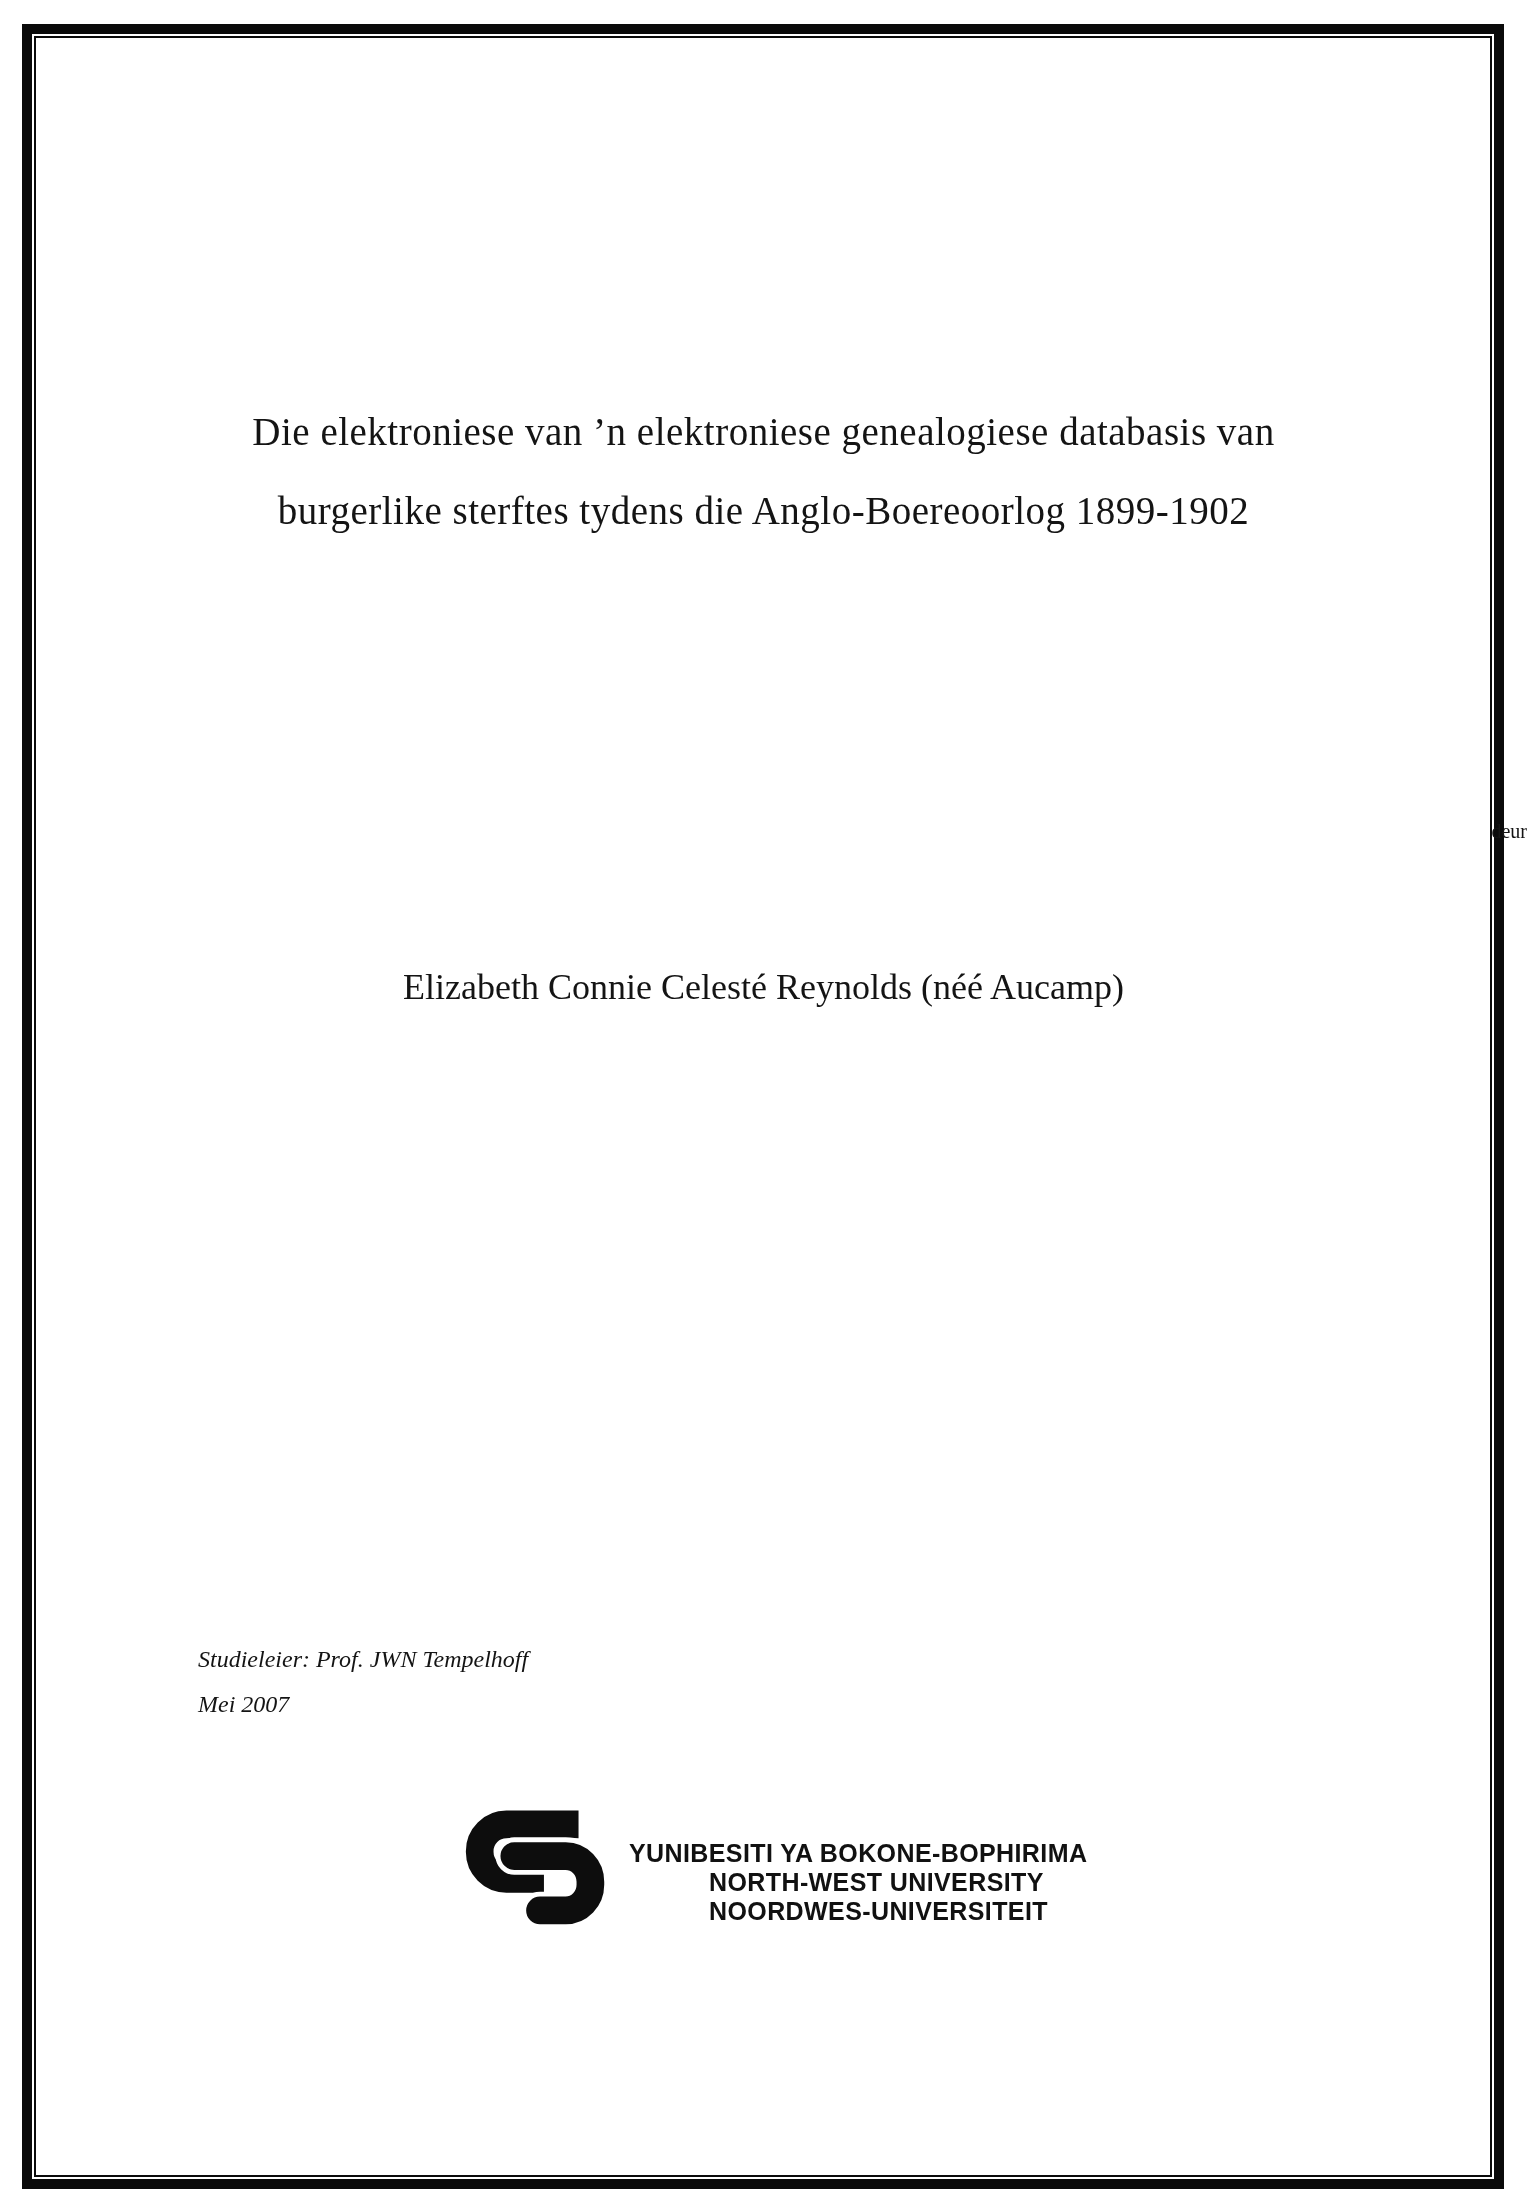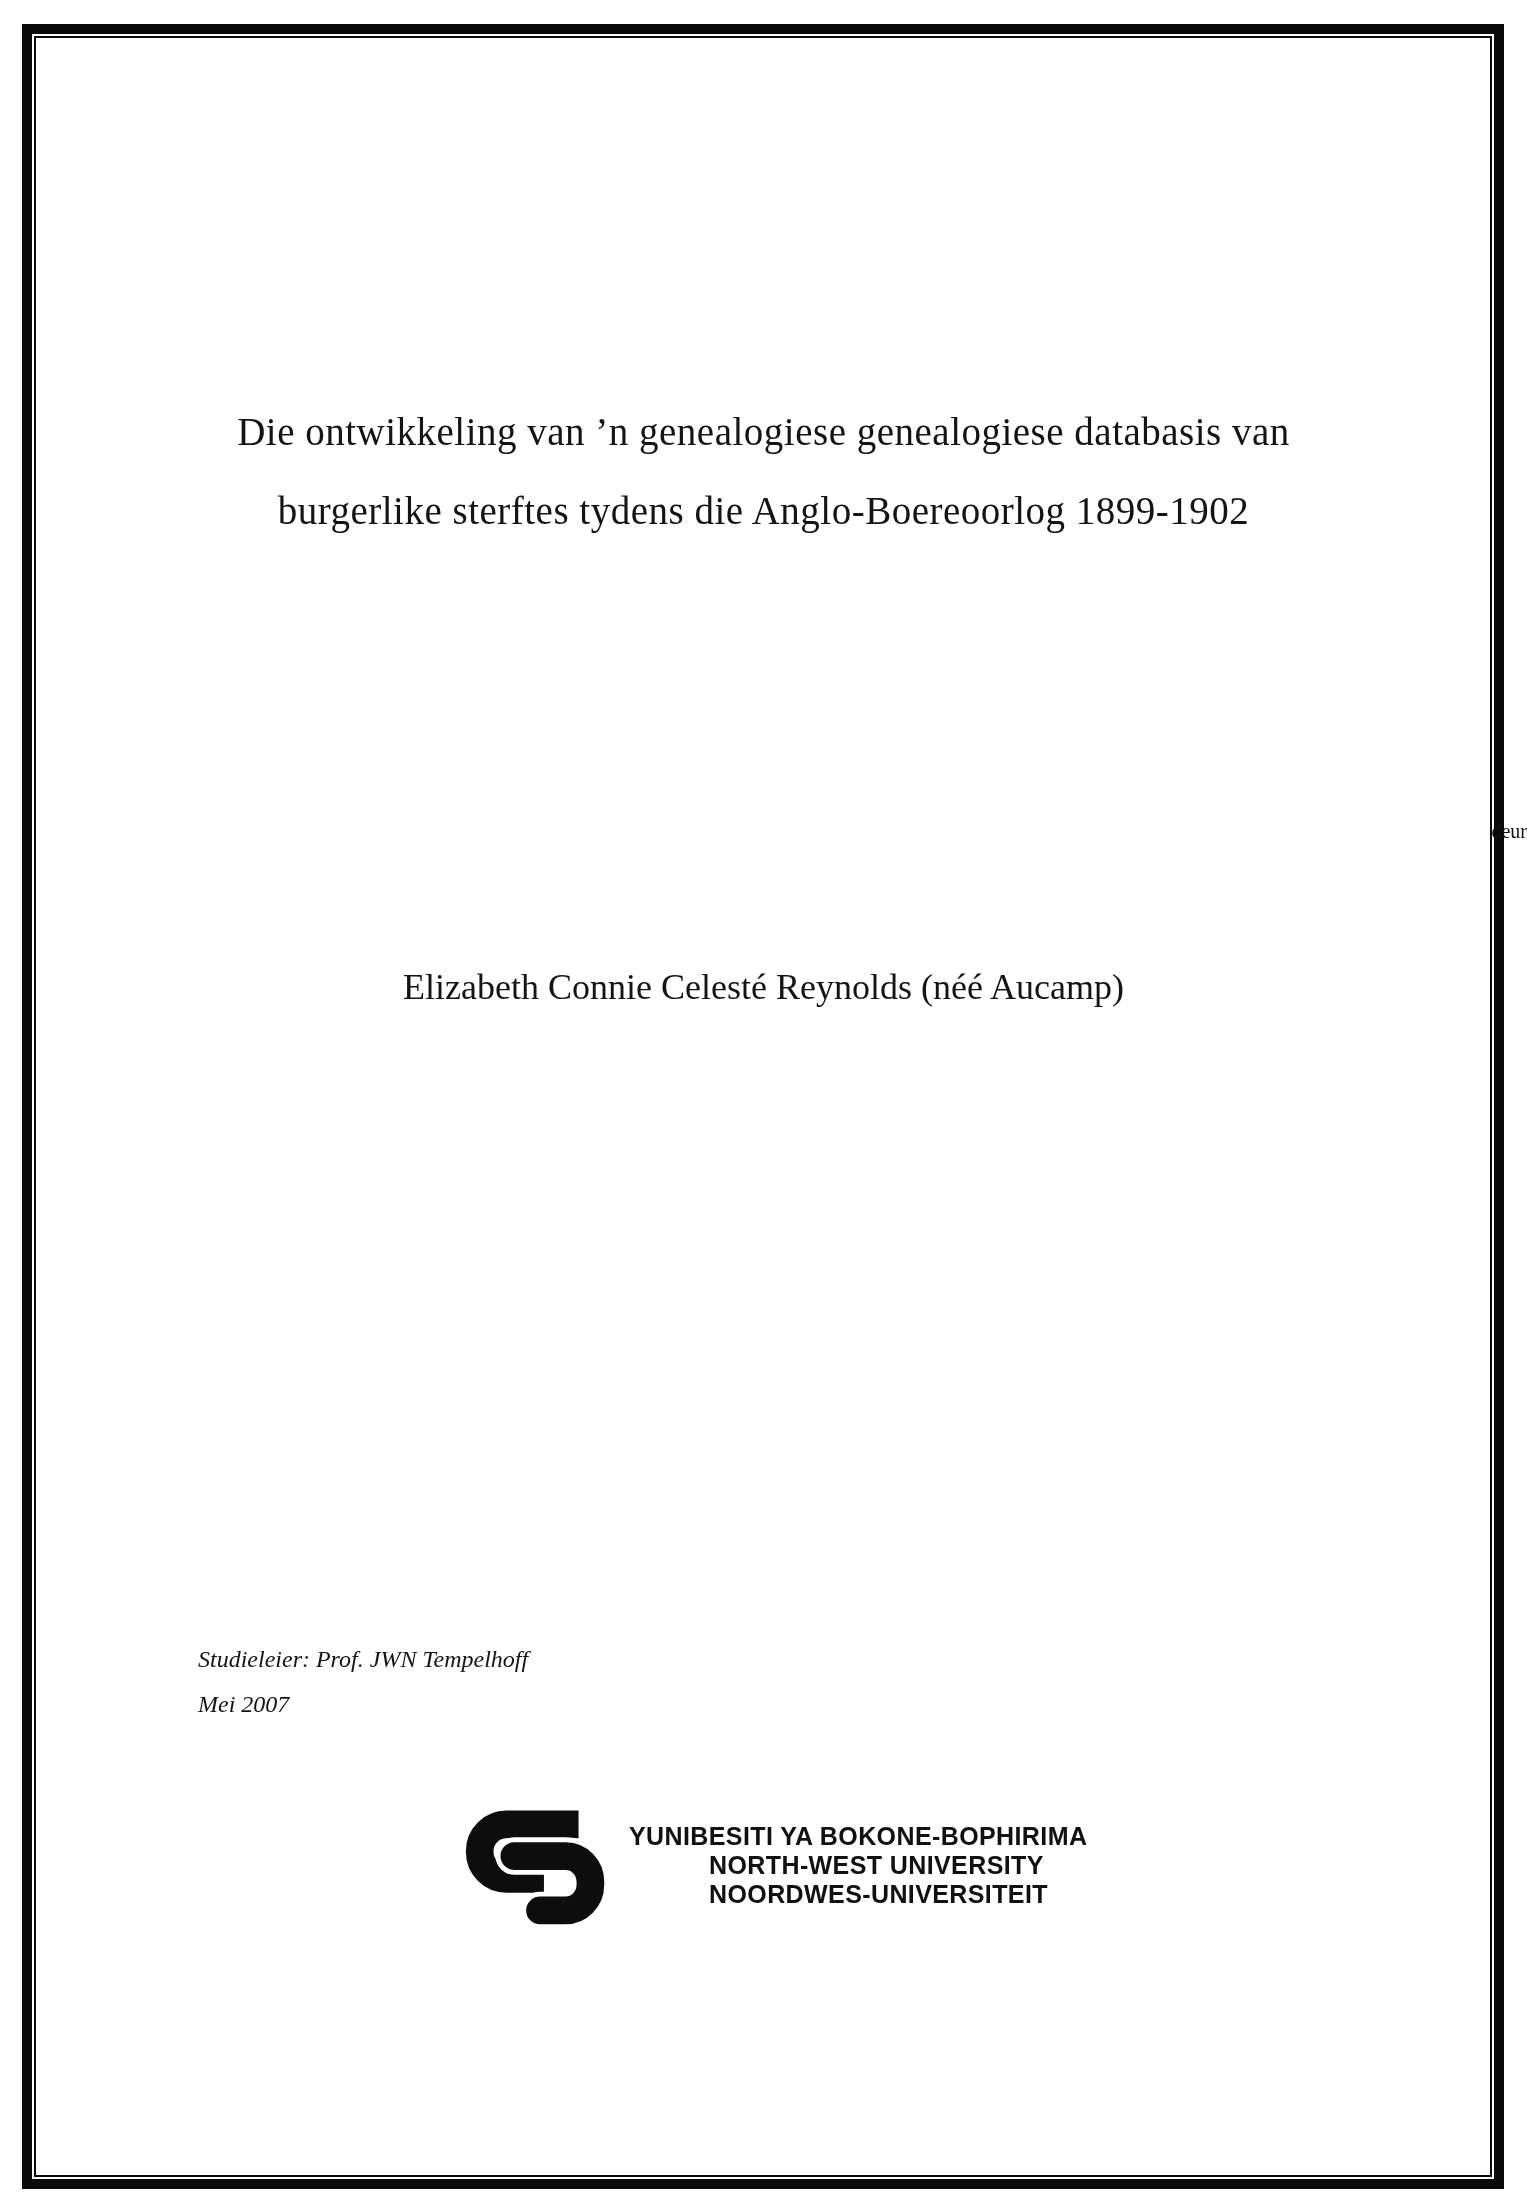--- a/index.html
+++ b/index.html
@@ -83,21 +83,21 @@
     font-style: italic;
   }
   .supervisor-block .line {
     line-height: 45px;
   }
   .logo-block {
     position: absolute;
     left: 455px;
     top: 1798px;
     display: flex;
-    align-items: center;
+    align-items: flex-end;
   }
   .logo-mark {
     width: 168px;
     height: 128px;
     flex: 0 0 auto;
   }
   .logo-text {
     margin-left: 6px;
     margin-top: 6px;
     font-family: "Liberation Sans", "DejaVu Sans", sans-serif;
@@ -115,21 +115,21 @@
 </head>
 <body>
 
 <div class="page">
 
   <div class="frame-outer">
     <div class="frame-inner"></div>
   </div>
 
   <div class="title-block">
-    <div class="title-line">Die ontwikkeling van ’n genealogiese genealogiese databasis van</div>
+    <div class="title-line">Die elektroniese van ’n elektroniese genealogiese databasis van</div>
     <div class="title-line">burgerlike sterftes tydens die Anglo-Boereoorlog 1899-1902</div>
   </div>
 
   <div class="byline">deur</div>
 
   <div class="author-line">Elizabeth Connie Celesté Reynolds (néé Aucamp)</div>
 
   <div class="statement">
   </div>
 

